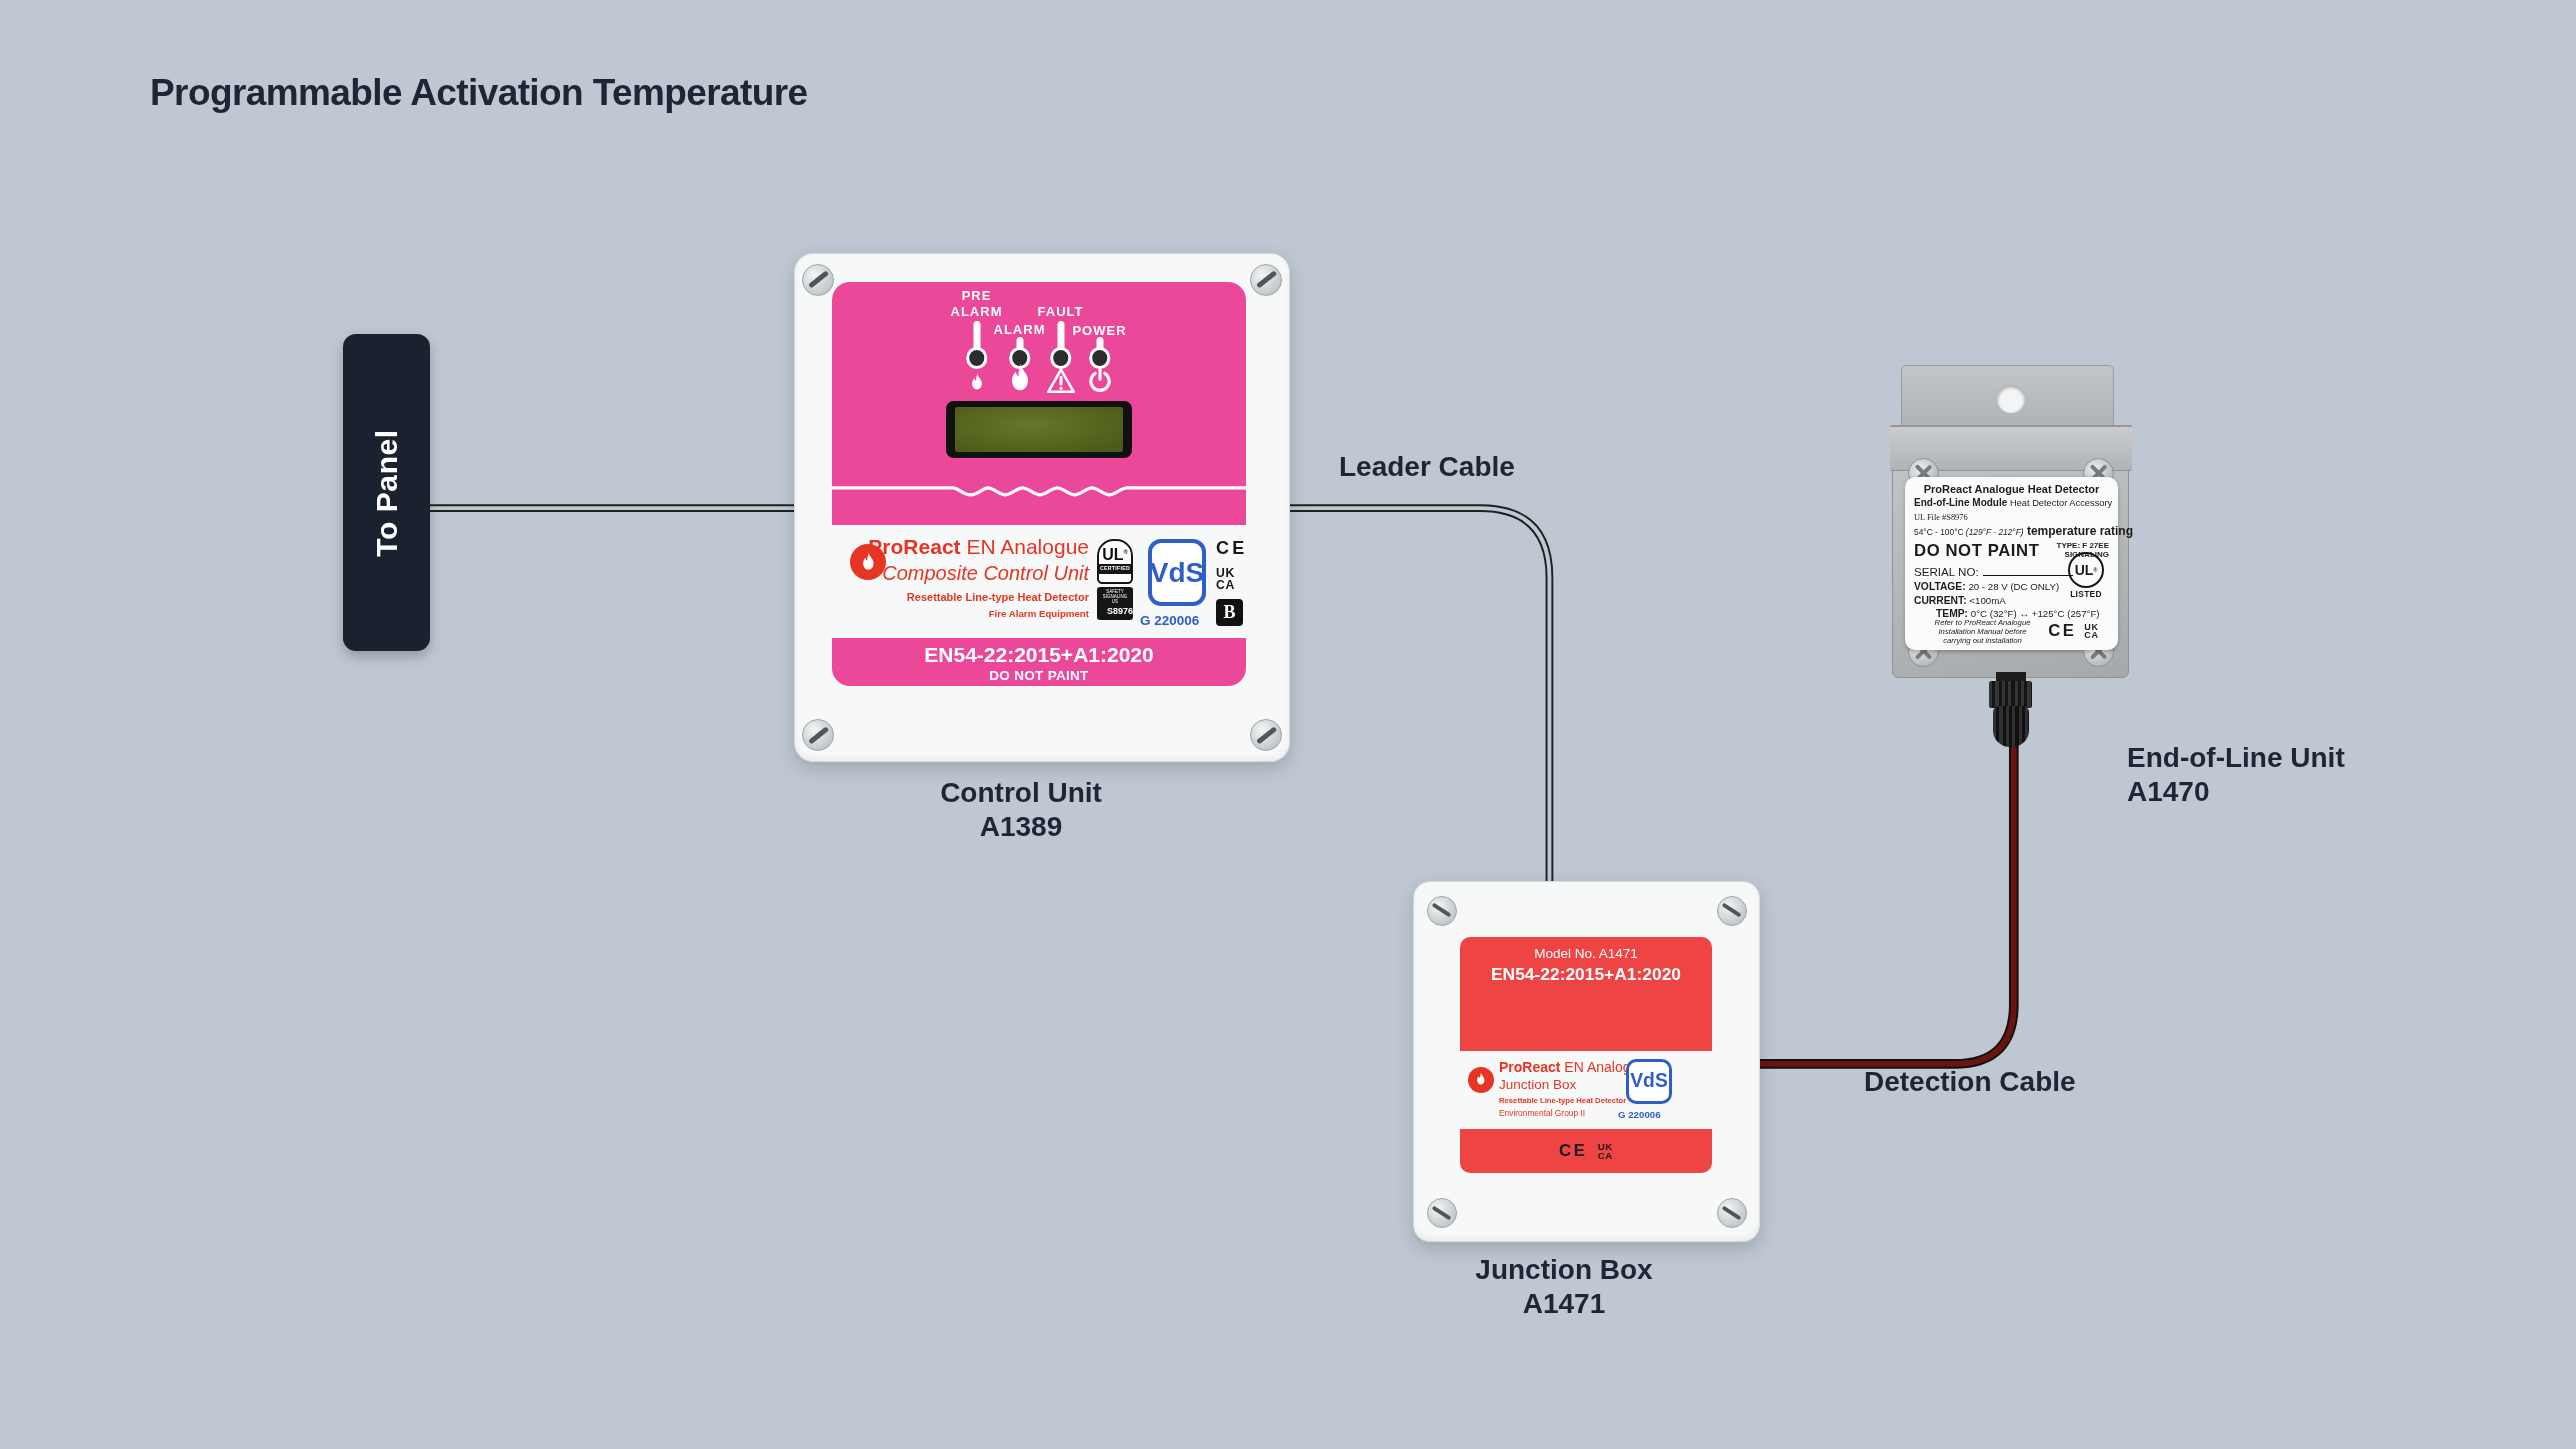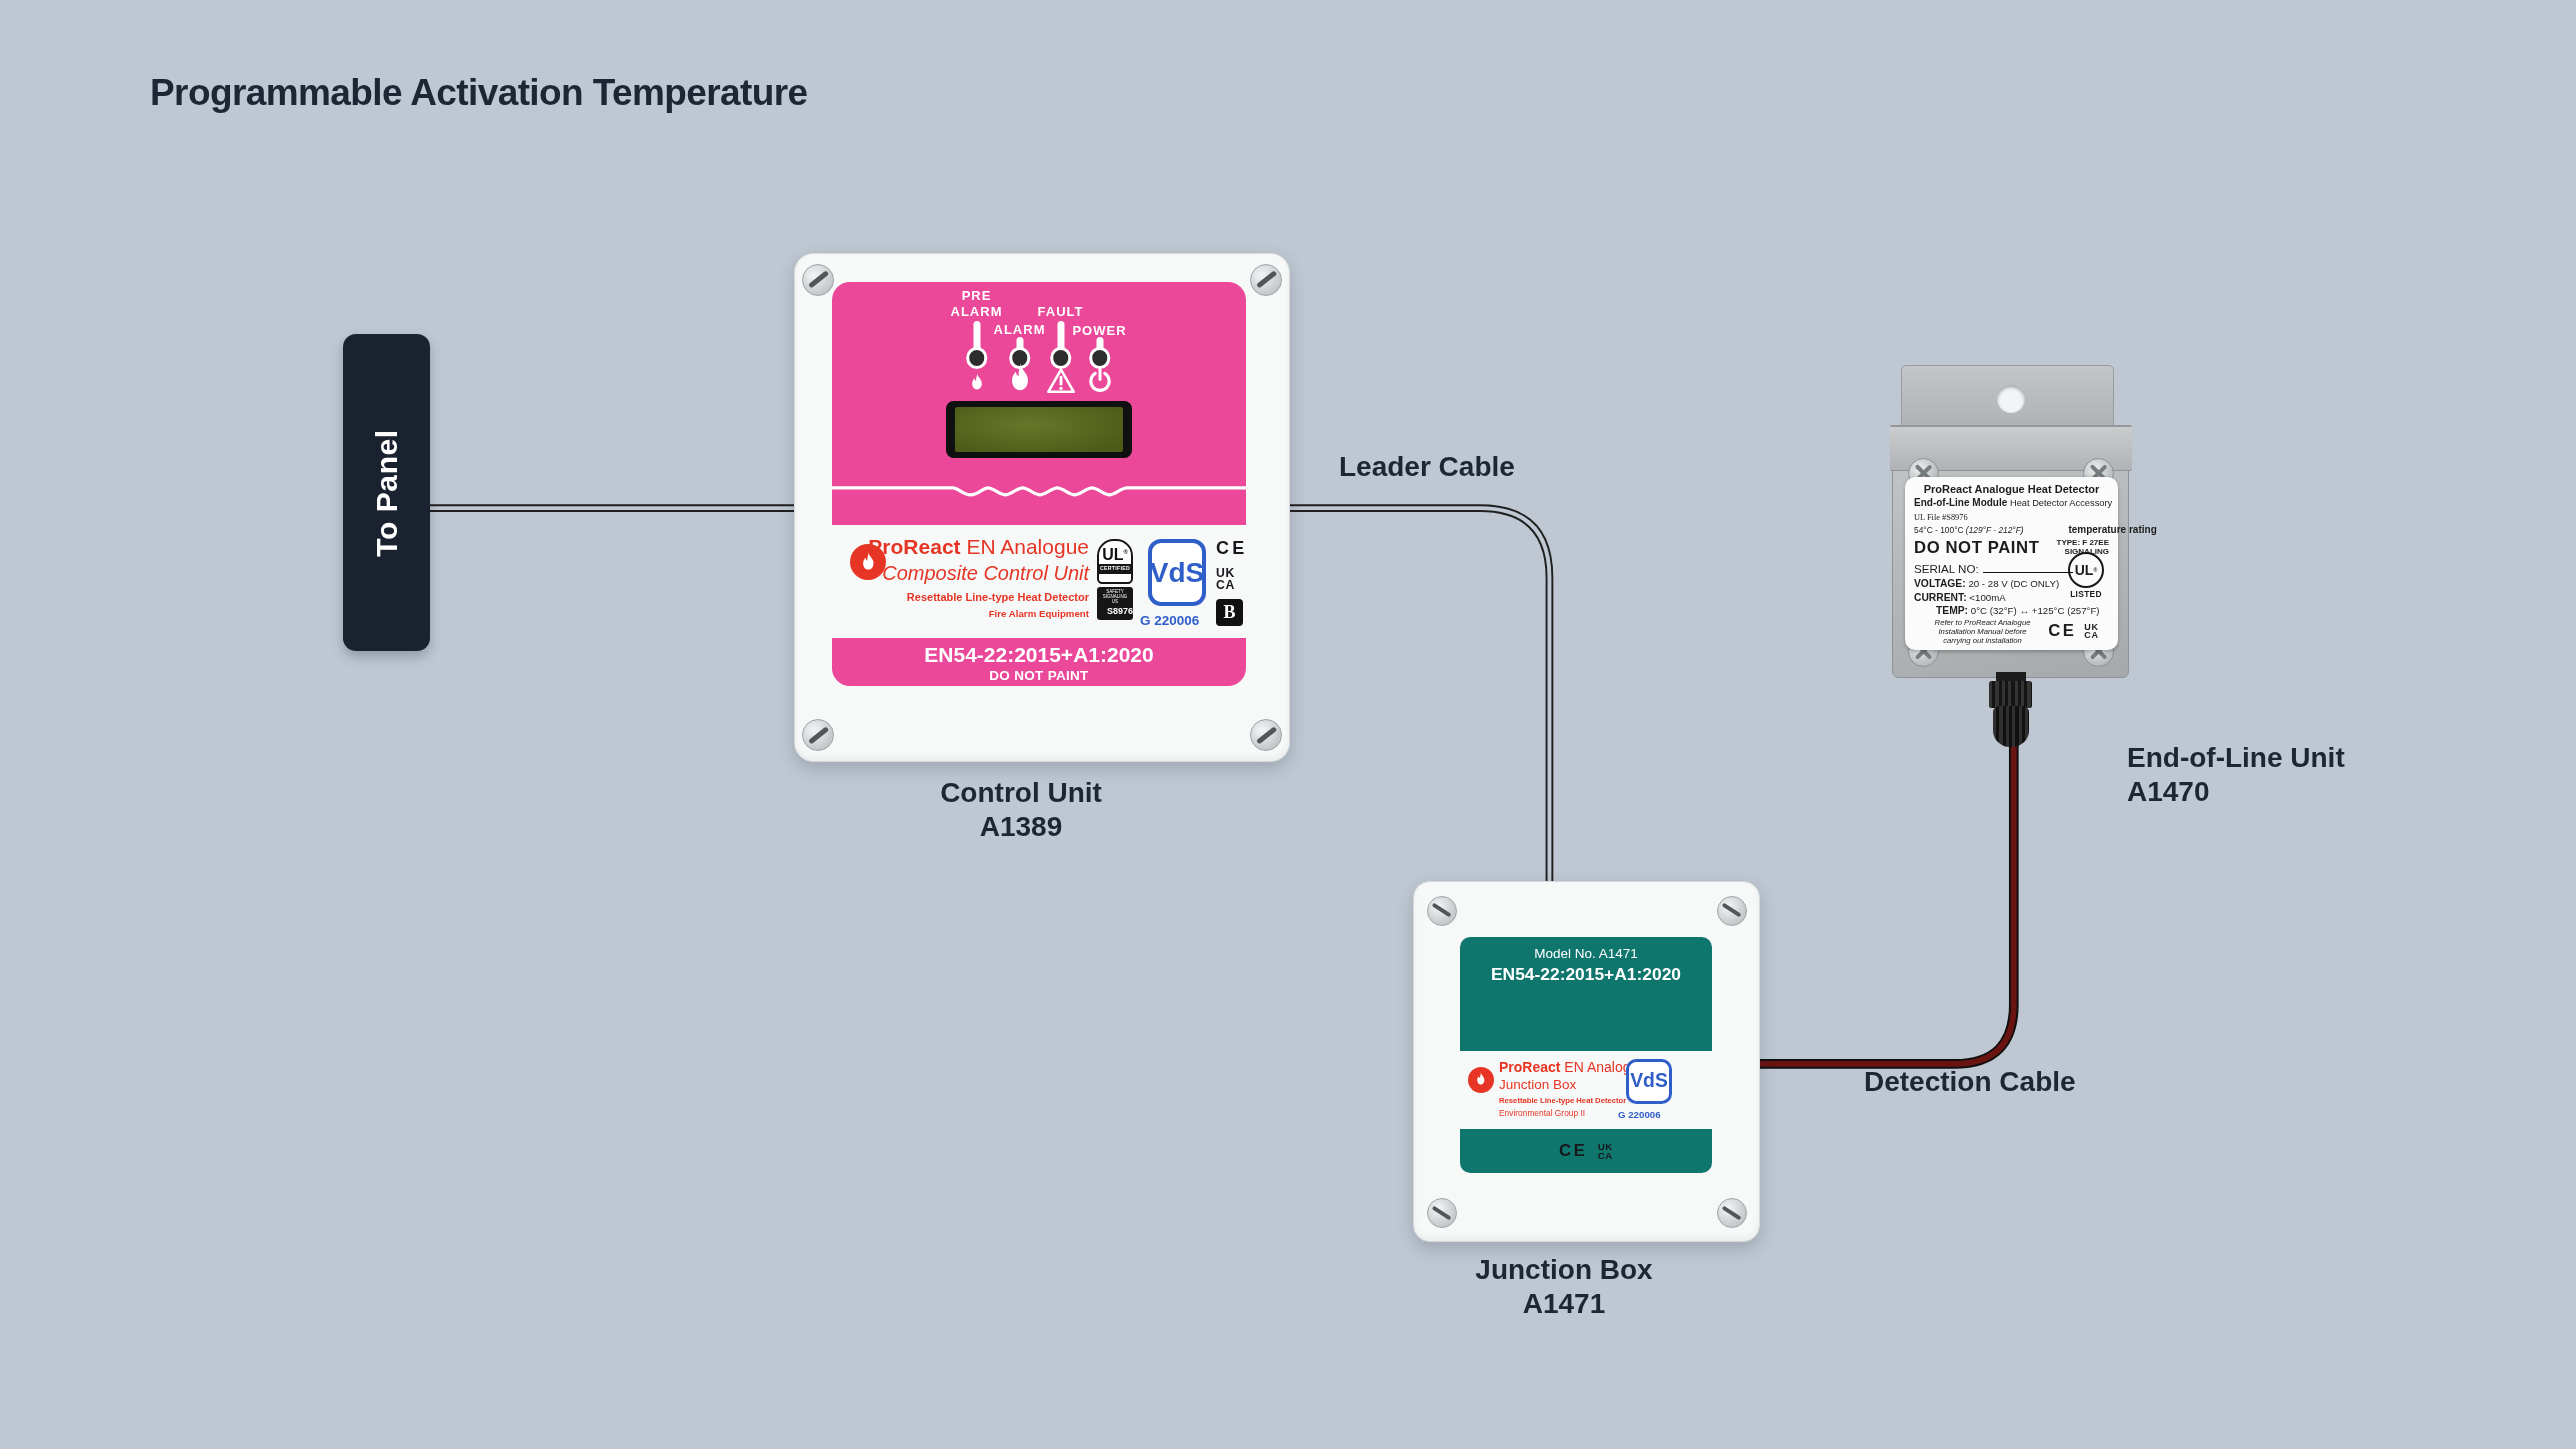--- a/index.html
+++ b/index.html
@@ -74,21 +74,21 @@
   .panel-std{position:absolute;left:0;top:361px;width:100%;text-align:center;color:#fff;}
   .panel-std .s1{font-size:21px;font-weight:700;}
   .panel-std .s2{font-size:13.5px;font-weight:700;margin-top:1.3px;letter-spacing:0.3px;}
 
   .caption{position:absolute;font-size:28px;font-weight:700;line-height:34px;}
   .cap-center{text-align:center;width:258px;}
   .cable-label{position:absolute;font-size:28px;font-weight:700;white-space:nowrap;}
 
   
   .jb{left:1413px;top:881px;width:345px;height:359px;border-radius:16.7px;}
-  .jlabel{position:absolute;left:46px;top:55px;width:252px;height:236px;background:#0f766e;border-radius:10.3px;overflow:hidden;}
+  .jlabel{position:absolute;left:46px;top:55px;width:252px;height:236px;background:#ef4444;border-radius:10.3px;overflow:hidden;}
   .jtop{position:absolute;left:0;top:0;width:100%;height:114px;color:#fff;text-align:center;}
   .jtop .m{font-size:13.5px;margin-top:9px;}
   .jtop .s{font-size:17.4px;font-weight:700;margin-top:2.6px;}
   .jband{position:absolute;left:0;top:114px;width:100%;height:78px;background:#f7f8f8;}
   .jb .brand{left:39px;top:7.7px;text-align:left;}
   .jb .brand .bl1{font-size:14px;font-weight:400;}
   .jb .brand .bl2{font-size:13.5px;font-weight:400;margin-top:1.9px;}
   .jb .brand .bs1{font-size:7.7px;font-weight:700;margin-top:4.5px;}
   .jb .brand .bs2{font-size:8.4px;font-weight:400;margin-top:3.2px;}
   .jb .vds{left:166px;top:7.7px;width:46px;height:45px;font-size:19.3px;border-width:3.9px;border-radius:10.3px;}
@@ -331,21 +331,21 @@
   <div class="abs device eol-flange"></div>
   <div class="xscrew device" style="left:1908px;top:458px;z-index:3;"></div>
   <div class="xscrew device" style="left:2083px;top:458px;z-index:3;"></div>
   <div class="xscrew device" style="left:1908px;top:636px;z-index:3;"></div>
   <div class="xscrew device" style="left:2083px;top:636px;z-index:3;"></div>
 
   <div class="abs eol-label">
     <div class="t1">ProReact Analogue Heat Detector</div>
     <div class="t2"><b>End-of-Line Module</b><span> Heat Detector Accessory</span></div>
     <div class="t3">UL File #S8976</div>
-    <div class="t4"><span>54°C - 100°C </span><i>(129°F - 212°F)</i><b style="font-size:10px;padding-left:42px;"> temperature rating</b></div>
+    <div class="t4"><span>54°C - 100°C </span><i>(129°F - 212°F)</i><b style="font-size:12px;"> temperature rating</b></div>
     <div class="dnp-row">
       <div class="dnp">DO NOT PAINT</div>
       <div class="typeblock">
         <div>TYPE: F 27EE</div>
         <div>SIGNALING</div>
       </div>
     </div>
     <div class="serialrow"><span>SERIAL NO:</span><span class="serialline"></span></div>
     <div class="spec"><b>VOLTAGE:</b> <span>20 - 28 V  (DC ONLY)</span></div>
     <div class="spec"><b>CURRENT:</b> <span>&lt;100mA</span></div>

